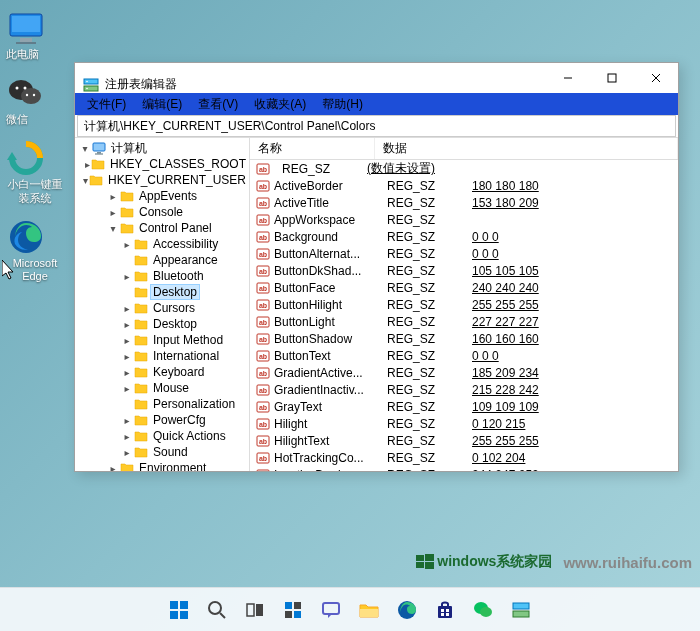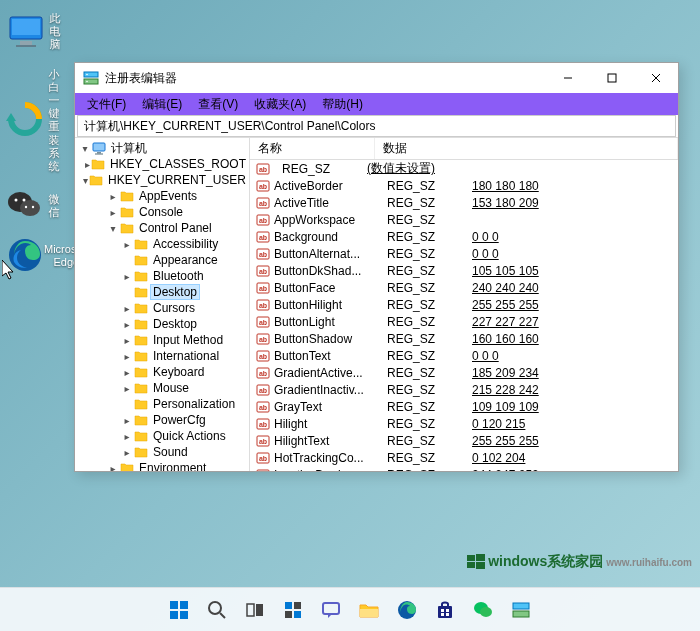--- a/index.html
+++ b/index.html
@@ -1,34 +1,34 @@
 <!DOCTYPE html>
 <html><head>
 <meta charset="utf-8">
 <style>
 * { margin: 0; padding: 0; box-sizing: border-box; font-family: "Microsoft YaHei", "Segoe UI", sans-serif; }
 html, body { width: 700px; height: 631px; overflow: hidden; }
 body { background: linear-gradient(135deg, #6ba8b8 0%, #8bc0cc 50%, #a8d4dc 100%); position: relative; }
 
 
 .desktop-icons { position: absolute; top: 10px; left: 6px; display: flex; flex-direction: column; gap: 14px; }
-.desktop-icon { width: 58px; display: flex; flex-direction: row; align-items: center; cursor: pointer; }
+.desktop-icon { width: 58px; display: flex; flex-direction: column; align-items: flex-start; cursor: pointer; }
 .desktop-icon .icon-box { width: 40px; height: 36px; display: flex; align-items: center; justify-content: center; }
 .desktop-icon .label { font-size: 11px; color: #fff; text-shadow: 0 1px 2px rgba(0,0,0,0.6); text-align: center; margin-top: 2px; line-height: 1.2; }
 .cursor-arrow { position: absolute; left: 2px; top: 260px; width: 14px; height: 20px; pointer-events: none; }
 
 
 .regedit-window { position: absolute; top: 62px; left: 74px; width: 605px; height: 410px; background: #fff; border: 1px solid #a0a0a0; box-shadow: 4px 4px 12px rgba(0,0,0,0.15); display: flex; flex-direction: column; }
-.titlebar { height: 30px; display: flex; align-items: center; padding-left: 8px; background: #fff; }
+.titlebar { height: 30px; display: flex; align-items: flex-end; padding-left: 8px; background: #fff; }
 .titlebar .app-icon { width: 16px; height: 16px; margin-right: 6px; }
 .titlebar .title { font-size: 12px; flex: 1; }
 .title-controls { display: flex; height: 100%; }
 .title-controls .ctl { width: 44px; display: flex; align-items: center; justify-content: center; font-size: 12px; cursor: pointer; }
 
-.menubar { height: 22px; display: flex; align-items: center; padding-left: 6px; background: #8b5cf6; font-size: 12px; gap: 4px; }
+.menubar { height: 22px; display: flex; align-items: center; padding-left: 6px; background: #1d4ed8; font-size: 12px; gap: 4px; }
 .menubar span { padding: 2px 6px; cursor: pointer; }
 
 .addressbar { height: 22px; border: 1px solid #ccc; margin: 0 2px; padding: 2px 6px; font-size: 12px; background: #fff; display: flex; align-items: center; }
 
 .content { flex: 1; display: flex; border-top: 1px solid #ddd; overflow: hidden; }
 
 
 .tree-pane { width: 175px; border-right: 1px solid #ddd; overflow: hidden; font-size: 12px; padding-top: 2px; }
 .tree-row { display: flex; align-items: center; height: 16px; padding-left: 4px; white-space: nowrap; }
 .tree-row .exp { width: 12px; text-align: center; font-size: 10px; color: #555; cursor: pointer; user-select: none; }
@@ -52,61 +52,61 @@
 .list-row .cell-type { width: 85px; }
 .list-row .cell-data { flex: 1; text-decoration: underline; }
 
 
 .taskbar { position: absolute; bottom: 0; left: 0; width: 100%; height: 44px; background: rgba(245,248,252,0.92); border-top: 1px solid rgba(0,0,0,0.08); display: flex; align-items: center; justify-content: center; gap: 6px; }
 .taskbar .tb-item { width: 32px; height: 32px; display: flex; align-items: center; justify-content: center; border-radius: 4px; cursor: pointer; }
 
 
 .watermark { position: absolute; right: 8px; bottom: 60px; display: flex; align-items: center; font-size: 14px; color: #1b6a30; font-weight: bold; }
 .watermark .wmflag { width: 18px; height: 18px; margin-right: 3px; }
-.watermark .sub { font-size: 10px; color: #888; margin-left: 3px; }
+.watermark .sub { font-size: 15px; color: #888; margin-left: 11px; }
 
 svg { display: block; }
 </style>
 </head>
 <body>
 
 <div class="desktop-icons">
   <div class="desktop-icon">
     <span class="icon-box">
       <svg width="40" height="36" viewBox="0 0 40 36">
           <rect x="4" y="4" width="32" height="22" rx="2" fill="#1e88e5" stroke="#0d47a1"></rect>
           <rect x="6" y="6" width="28" height="16" fill="#42a5f5"></rect>
           <rect x="14" y="28" width="12" height="4" fill="#90a4ae"></rect>
           <rect x="10" y="32" width="20" height="2" fill="#607d8b"></rect>
         </svg>
     </span>
     <span class="label">此电脑</span>
-  </div>
-  <div class="desktop-icon">
-    <span class="icon-box">
-      <svg width="38" height="36" viewBox="0 0 38 36">
-          <path d="M19 4 A14 14 0 1 1 5 18" fill="none" stroke="#26a69a" stroke-width="6"></path>
-          <path d="M19 4 A14 14 0 0 1 33 18" fill="none" stroke="#ffb300" stroke-width="6"></path>
-          <polygon points="5,12 10,20 0,20" fill="#26a69a"></polygon>
-        </svg>
-    </span>
-    <span class="label">小白一键重装系统</span>
   </div>
   <div class="desktop-icon">
     <span class="icon-box">
       <svg width="38" height="34" viewBox="0 0 38 34">
           <ellipse cx="14" cy="14" rx="12" ry="10" fill="#2e2e2e"></ellipse>
           <ellipse cx="24" cy="20" rx="10" ry="8" fill="#4a4a4a"></ellipse>
           <circle cx="10" cy="12" r="1.5" fill="#fff"></circle>
           <circle cx="18" cy="12" r="1.5" fill="#fff"></circle>
           <circle cx="20" cy="19" r="1.2" fill="#fff"></circle>
           <circle cx="27" cy="19" r="1.2" fill="#fff"></circle>
         </svg>
     </span>
     <span class="label">微信</span>
+  </div>
+  <div class="desktop-icon">
+    <span class="icon-box">
+      <svg width="38" height="36" viewBox="0 0 38 36">
+          <path d="M19 4 A14 14 0 1 1 5 18" fill="none" stroke="#26a69a" stroke-width="6"></path>
+          <path d="M19 4 A14 14 0 0 1 33 18" fill="none" stroke="#ffb300" stroke-width="6"></path>
+          <polygon points="5,12 10,20 0,20" fill="#26a69a"></polygon>
+        </svg>
+    </span>
+    <span class="label">小白一键重装系统</span>
   </div>
   <div class="desktop-icon">
     <span class="icon-box">
       <svg width="38" height="38" viewBox="0 0 38 38">
           <circle cx="19" cy="19" r="16" fill="#0c59a4"></circle>
           <path d="M19 5 c10 0 15 7 15 13 c0 4 -3 6 -7 6 c-6 0 -8 -5 -8 -9 c0 -3 2 -6 6 -6 c-2 -2 -6 -3 -10 -1 c-4 2 -7 7 -7 12 c0 -9 5 -15 11 -15z" fill="#33c481"></path>
           <path d="M8 26 c3 5 9 7 14 5 c-3 1 -8 -1 -10 -5 c-2 -4 -1 -9 3 -12 c-5 1 -9 6 -7 12z" fill="#1e88e5"></path>
         </svg>
     </span>
     <span class="label">Microsoft Edge</span>

